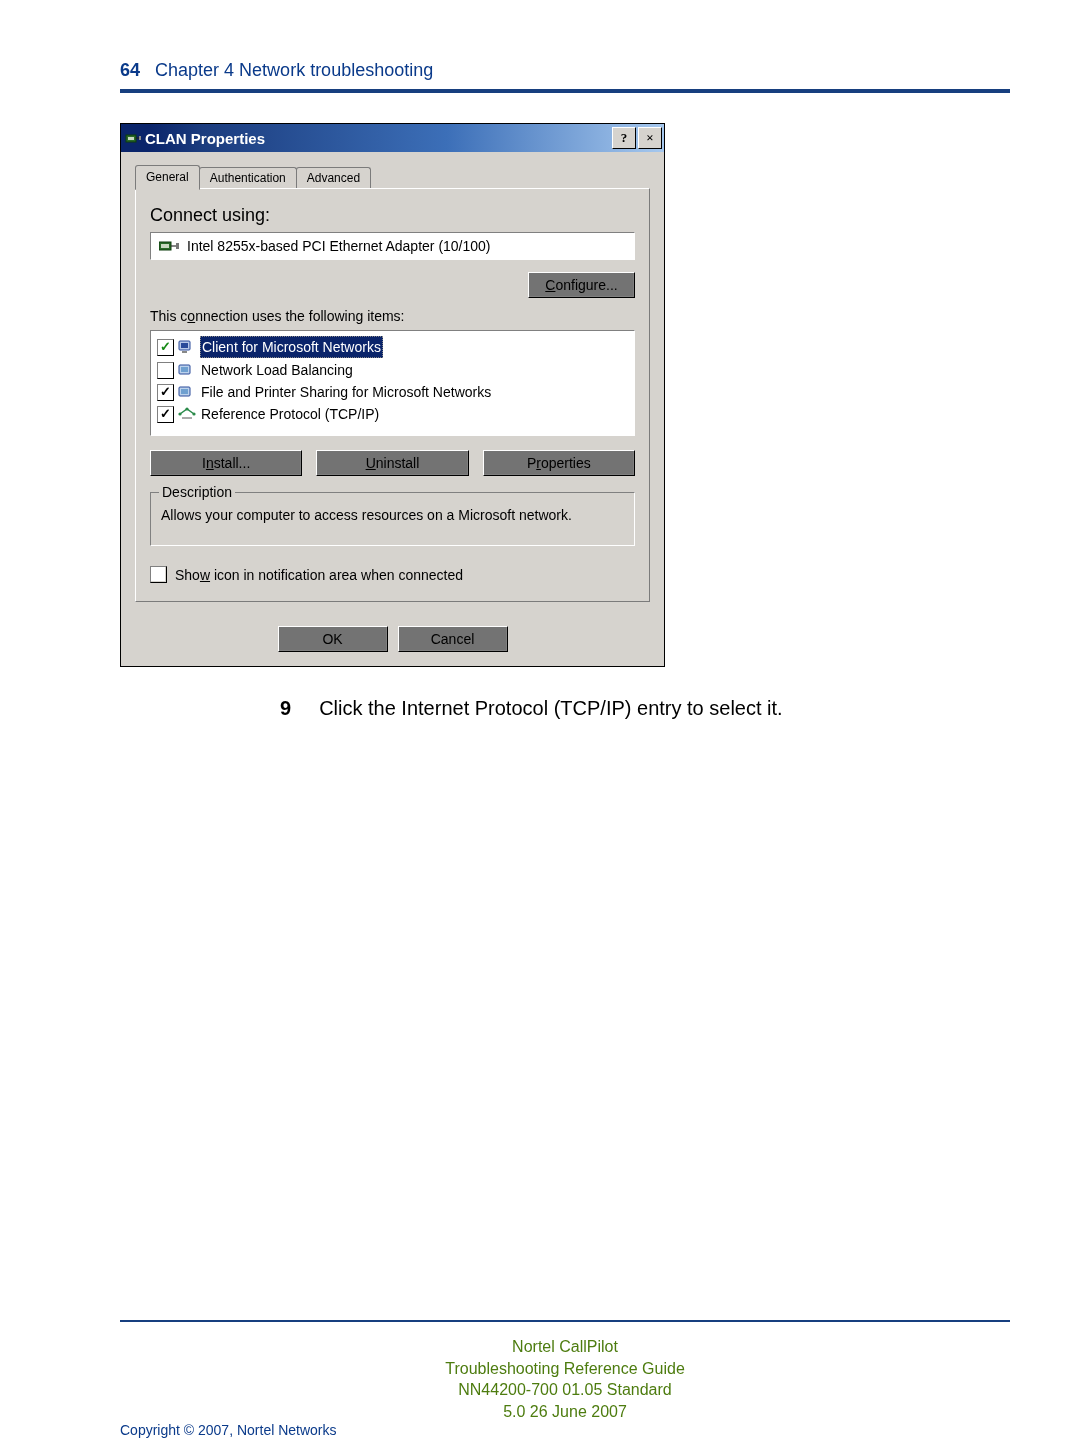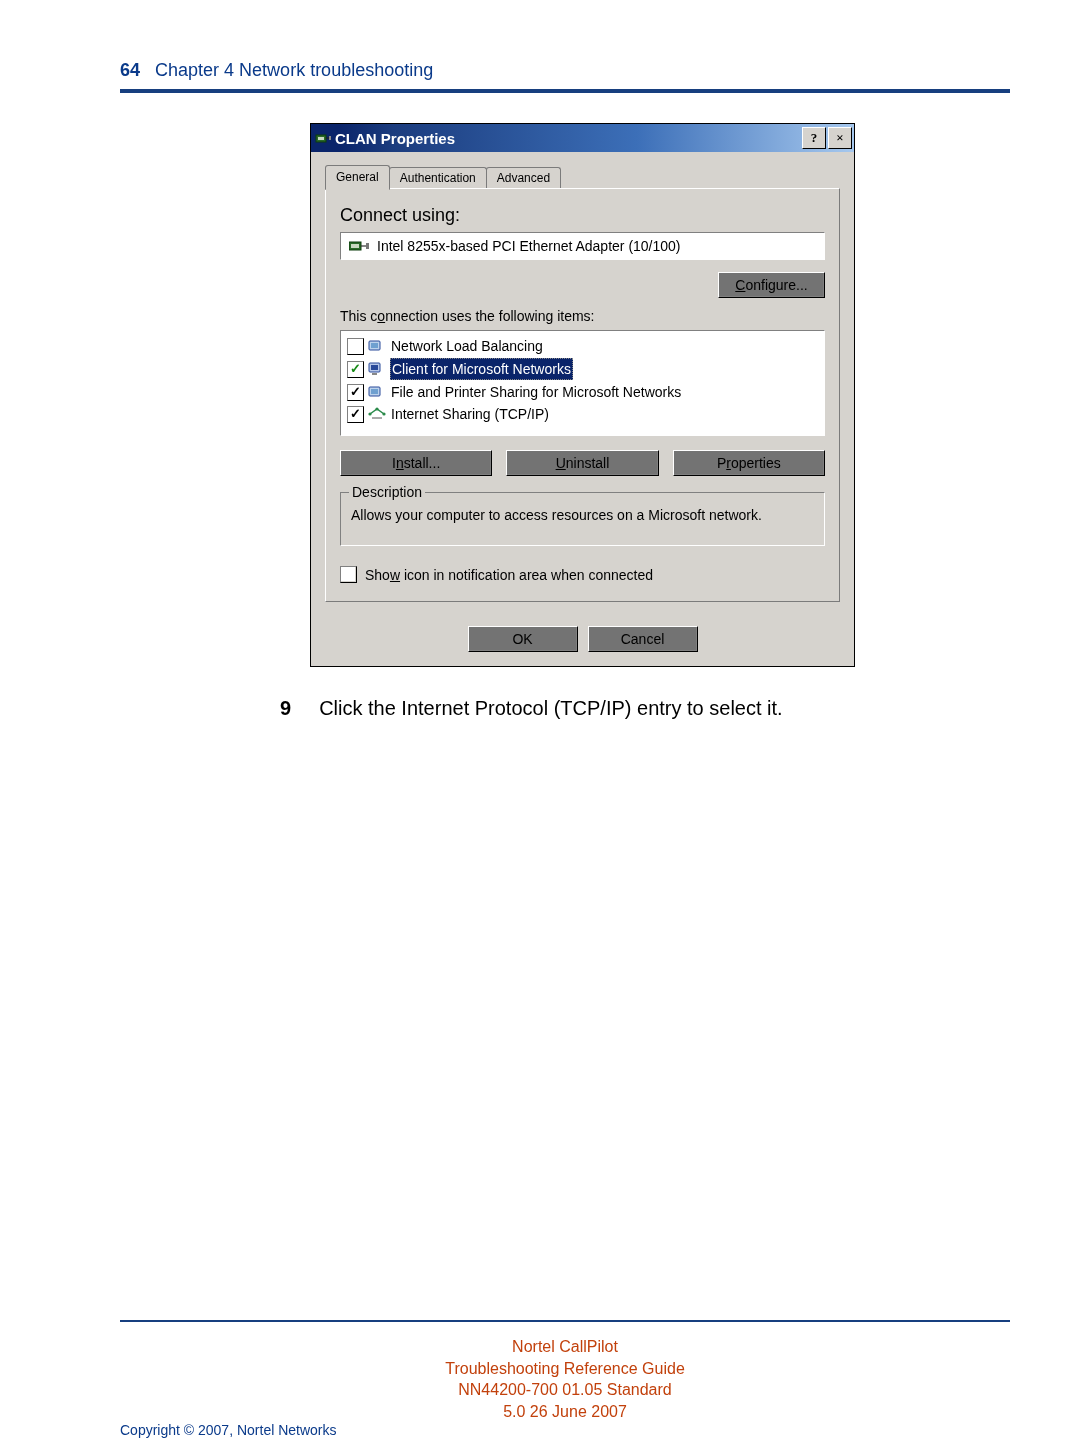--- a/index.html
+++ b/index.html
@@ -30,21 +30,20 @@
   }
   .divider-thin {
     height: 2px;
     background: #173f7f;
     width: 100%;
     margin-top: 600px;
   }
 
   
   .dialog-wrap {
-    margin-left: 190px;
   }
   .dialog {
     width: 543px;
     border: 1px solid #000;
     background: #d6d3ce;
     position: relative;
   }
   .titlebar {
     height: 28px;
     background: linear-gradient(to right, #0a246a 0%, #0a246a 5%, #1b3c7e 15%, #3c6fb8 60%, #a6c8ee 100%);
@@ -224,21 +223,21 @@
     margin-left: 160px;
     font-size: 20px;
     font-family: Helvetica, Arial, sans-serif;
   }
   .instruction-num { font-weight: bold; }
 
   
   .doc-footer {
     margin-top: 14px;
     text-align: center;
-    color: #c2410c;
+    color: #4d7c0f;
     font-size: 16px;
     line-height: 1.35;
   }
   .copyright {
     color: #0a3a8a;
     font-size: 14px;
     margin-top: 0;
   }
   .underline-accesskey { text-decoration: underline; }
 </style>
@@ -301,40 +300,40 @@
             <div class="btn">
               <span class="underline-accesskey">C</span><span>onfigure...</span>
             </div>
           </div>
 
           <div style="margin-top:10px;">
             <span>This c</span><span class="underline-accesskey">o</span><span>nnection uses the following items:</span>
           </div>
 
           <div class="listbox" style="margin-top:6px;">
-            <div class="li">
-              <span class="chk"></span>
-              <span class="serv-icon">
-                <svg viewBox="0 0 18 16" width="18" height="16">
-                  <rect x="1" y="3" width="11" height="9" rx="1" fill="#bcd2ec" stroke="#2a4a9a"></rect>
-                  <rect x="3" y="5" width="7" height="5" fill="#6fa0d0"></rect>
-                </svg>
-              </span>
-              <span class="li-text">Network Load Balancing</span>
-            </div>
             <div class="li selected">
               <span class="chk green"></span>
               <span class="serv-icon">
                 <svg viewBox="0 0 18 16" width="18" height="16">
                   <rect x="1" y="2" width="11" height="9" rx="1" fill="#b8c8e8" stroke="#2a4a9a"></rect>
                   <rect x="3" y="4" width="7" height="5" fill="#2a4a9a"></rect>
                   <rect x="4" y="12" width="5" height="2" fill="#888"></rect>
                 </svg>
               </span>
               <span class="li-text">Client for Microsoft Networks</span>
+            </div>
+            <div class="li">
+              <span class="chk"></span>
+              <span class="serv-icon">
+                <svg viewBox="0 0 18 16" width="18" height="16">
+                  <rect x="1" y="3" width="11" height="9" rx="1" fill="#bcd2ec" stroke="#2a4a9a"></rect>
+                  <rect x="3" y="5" width="7" height="5" fill="#6fa0d0"></rect>
+                </svg>
+              </span>
+              <span class="li-text">Network Load Balancing</span>
             </div>
             <div class="li">
               <span class="chk black"></span>
               <span class="serv-icon">
                 <svg viewBox="0 0 18 16" width="18" height="16">
                   <rect x="1" y="3" width="11" height="9" rx="1" fill="#bcd2ec" stroke="#2a4a9a"></rect>
                   <rect x="3" y="5" width="7" height="5" fill="#6fa0d0"></rect>
                 </svg>
               </span>
               <span class="li-text">File and Printer Sharing for Microsoft Networks</span>
@@ -343,21 +342,21 @@
               <span class="chk black"></span>
               <span class="serv-icon">
                 <svg viewBox="0 0 18 16" width="18" height="16">
                   <path d="M2 8 L9 3 L16 8" stroke="#2a8a4a" stroke-width="1.5" fill="none"></path>
                   <circle cx="2" cy="8" r="1.6" fill="#2a8a4a"></circle>
                   <circle cx="9" cy="3" r="1.6" fill="#2a8a4a"></circle>
                   <circle cx="16" cy="8" r="1.6" fill="#2a8a4a"></circle>
                   <line x1="4" y1="12" x2="14" y2="12" stroke="#555"></line>
                 </svg>
               </span>
-              <span class="li-text">Internet Sharing (TCP/IP)</span>
+              <span class="li-text">Reference Protocol (TCP/IP)</span>
             </div>
           </div>
 
           <div class="btn-row-3">
             <div class="btn">
               <span>I</span><span class="underline-accesskey">n</span><span>stall...</span>
             </div>
             <div class="btn">
               <span></span><span class="underline-accesskey">U</span><span>ninstall</span>
             </div>

